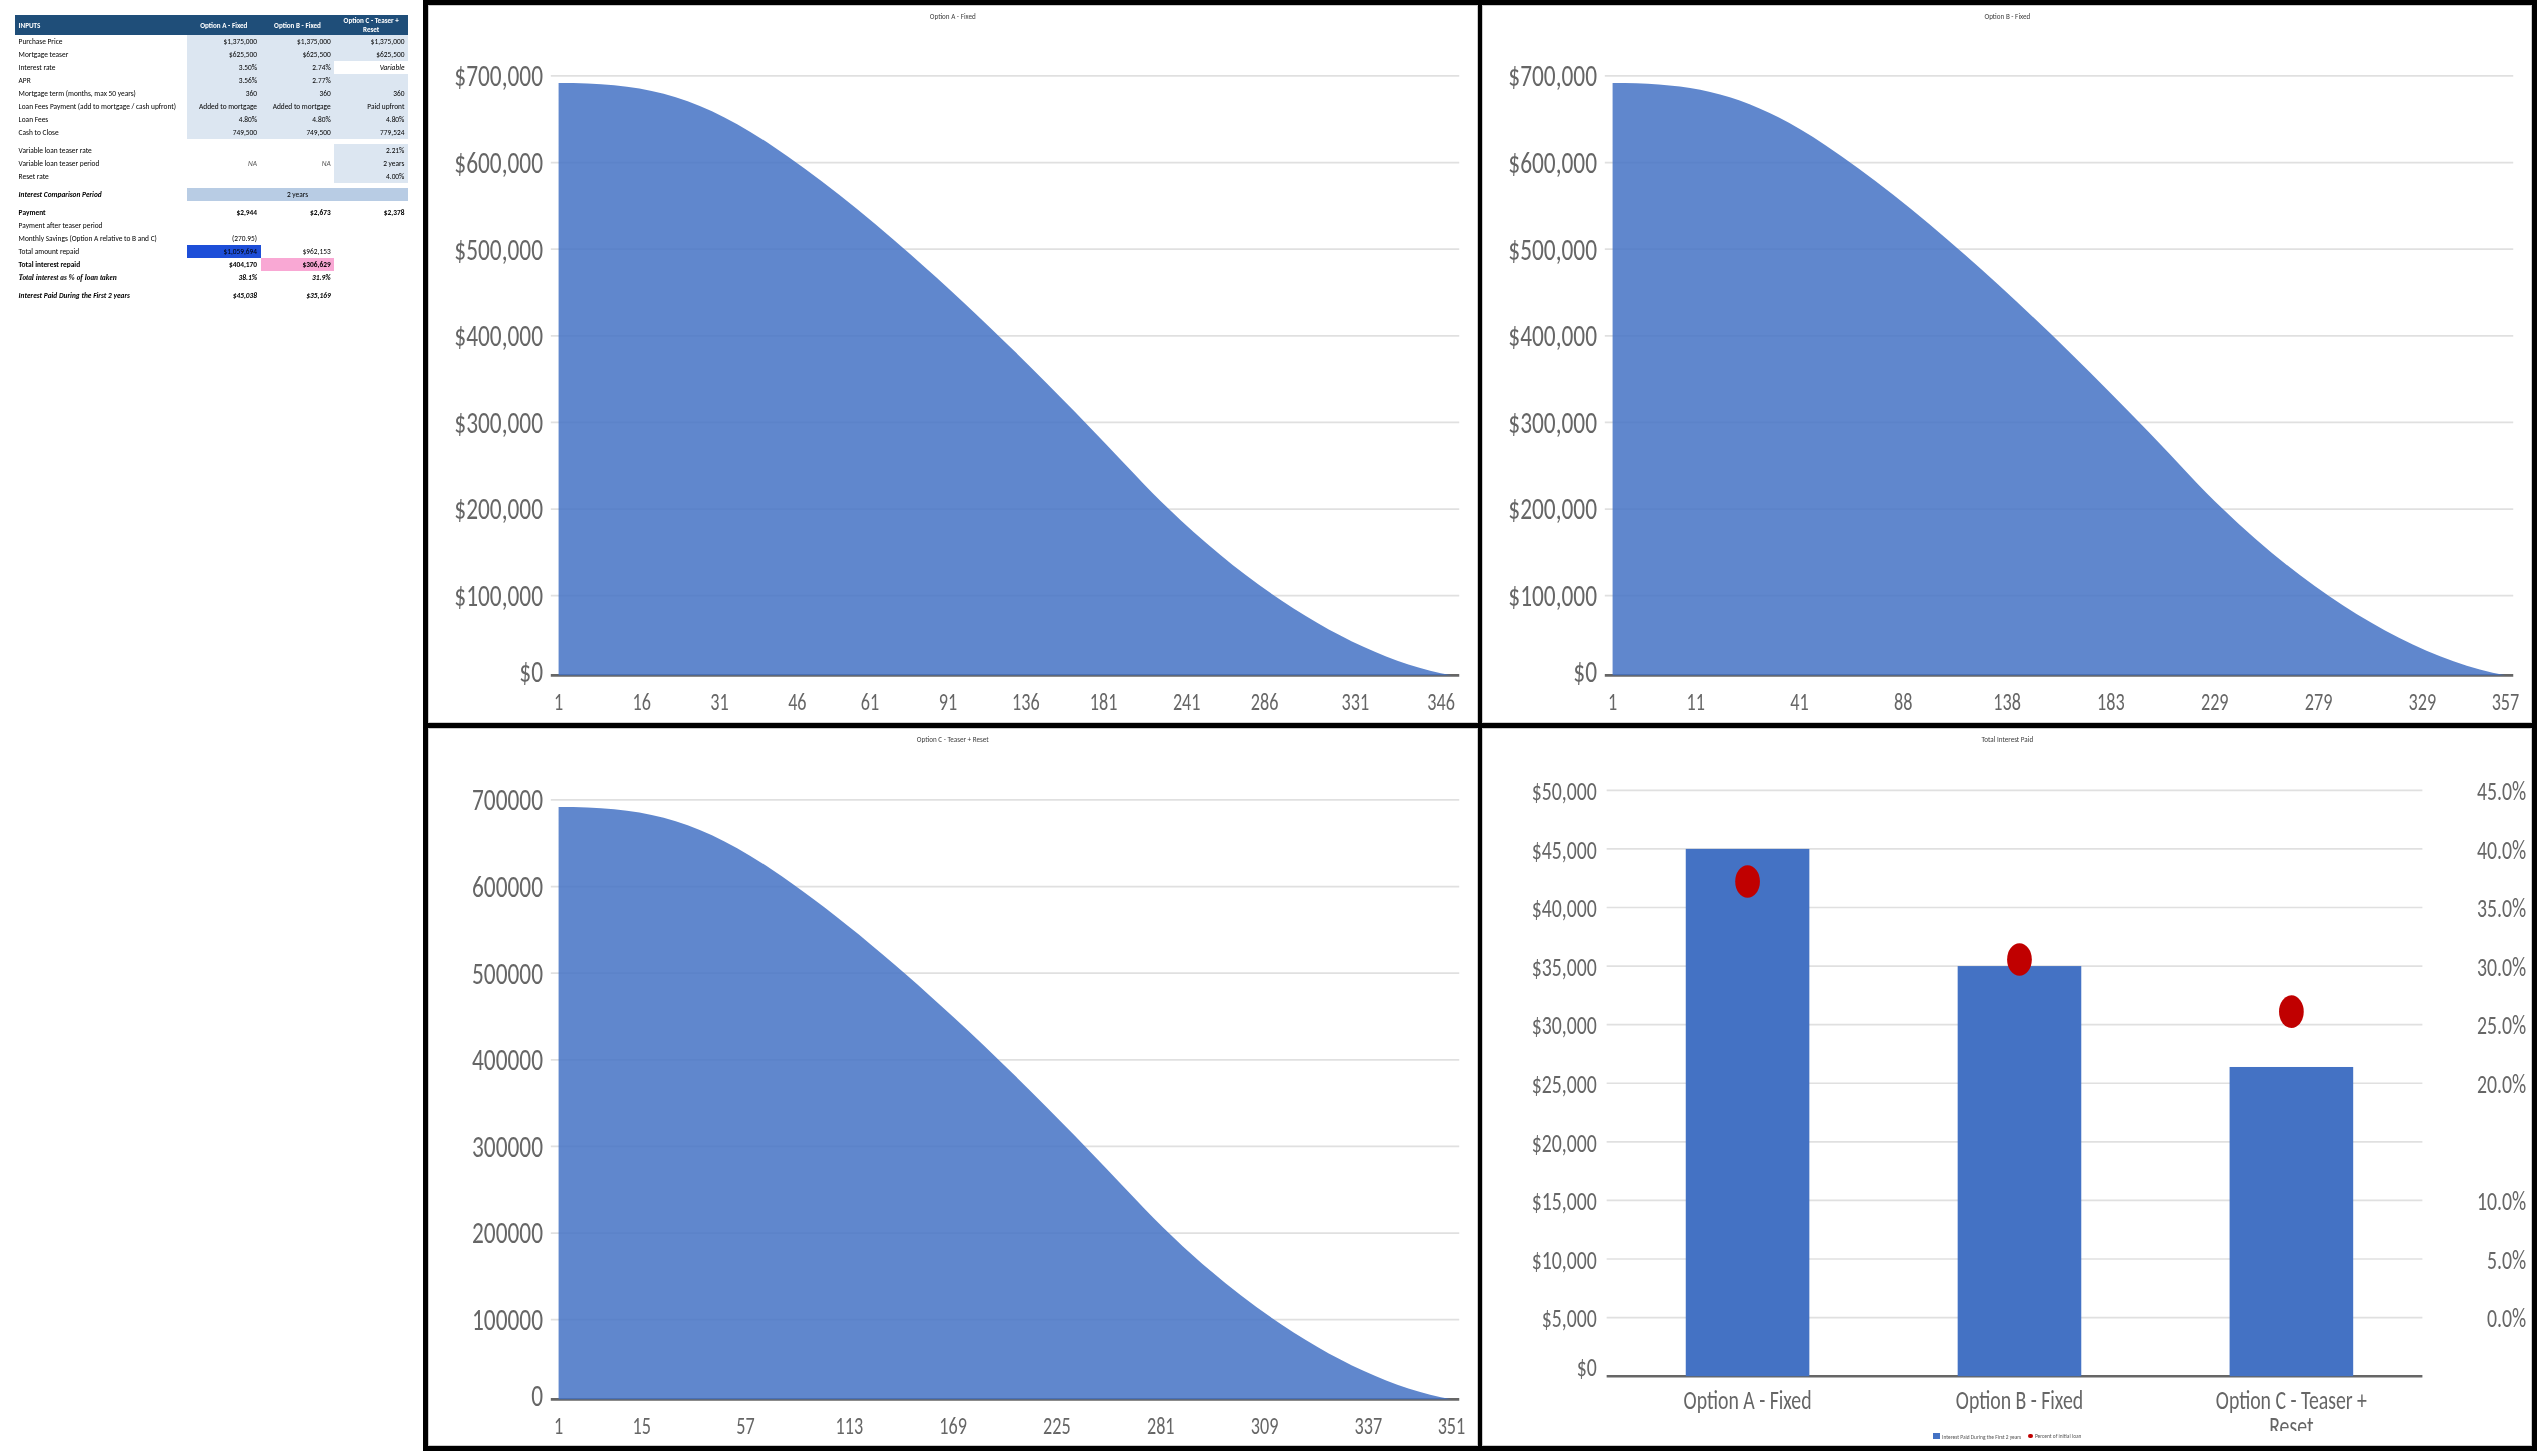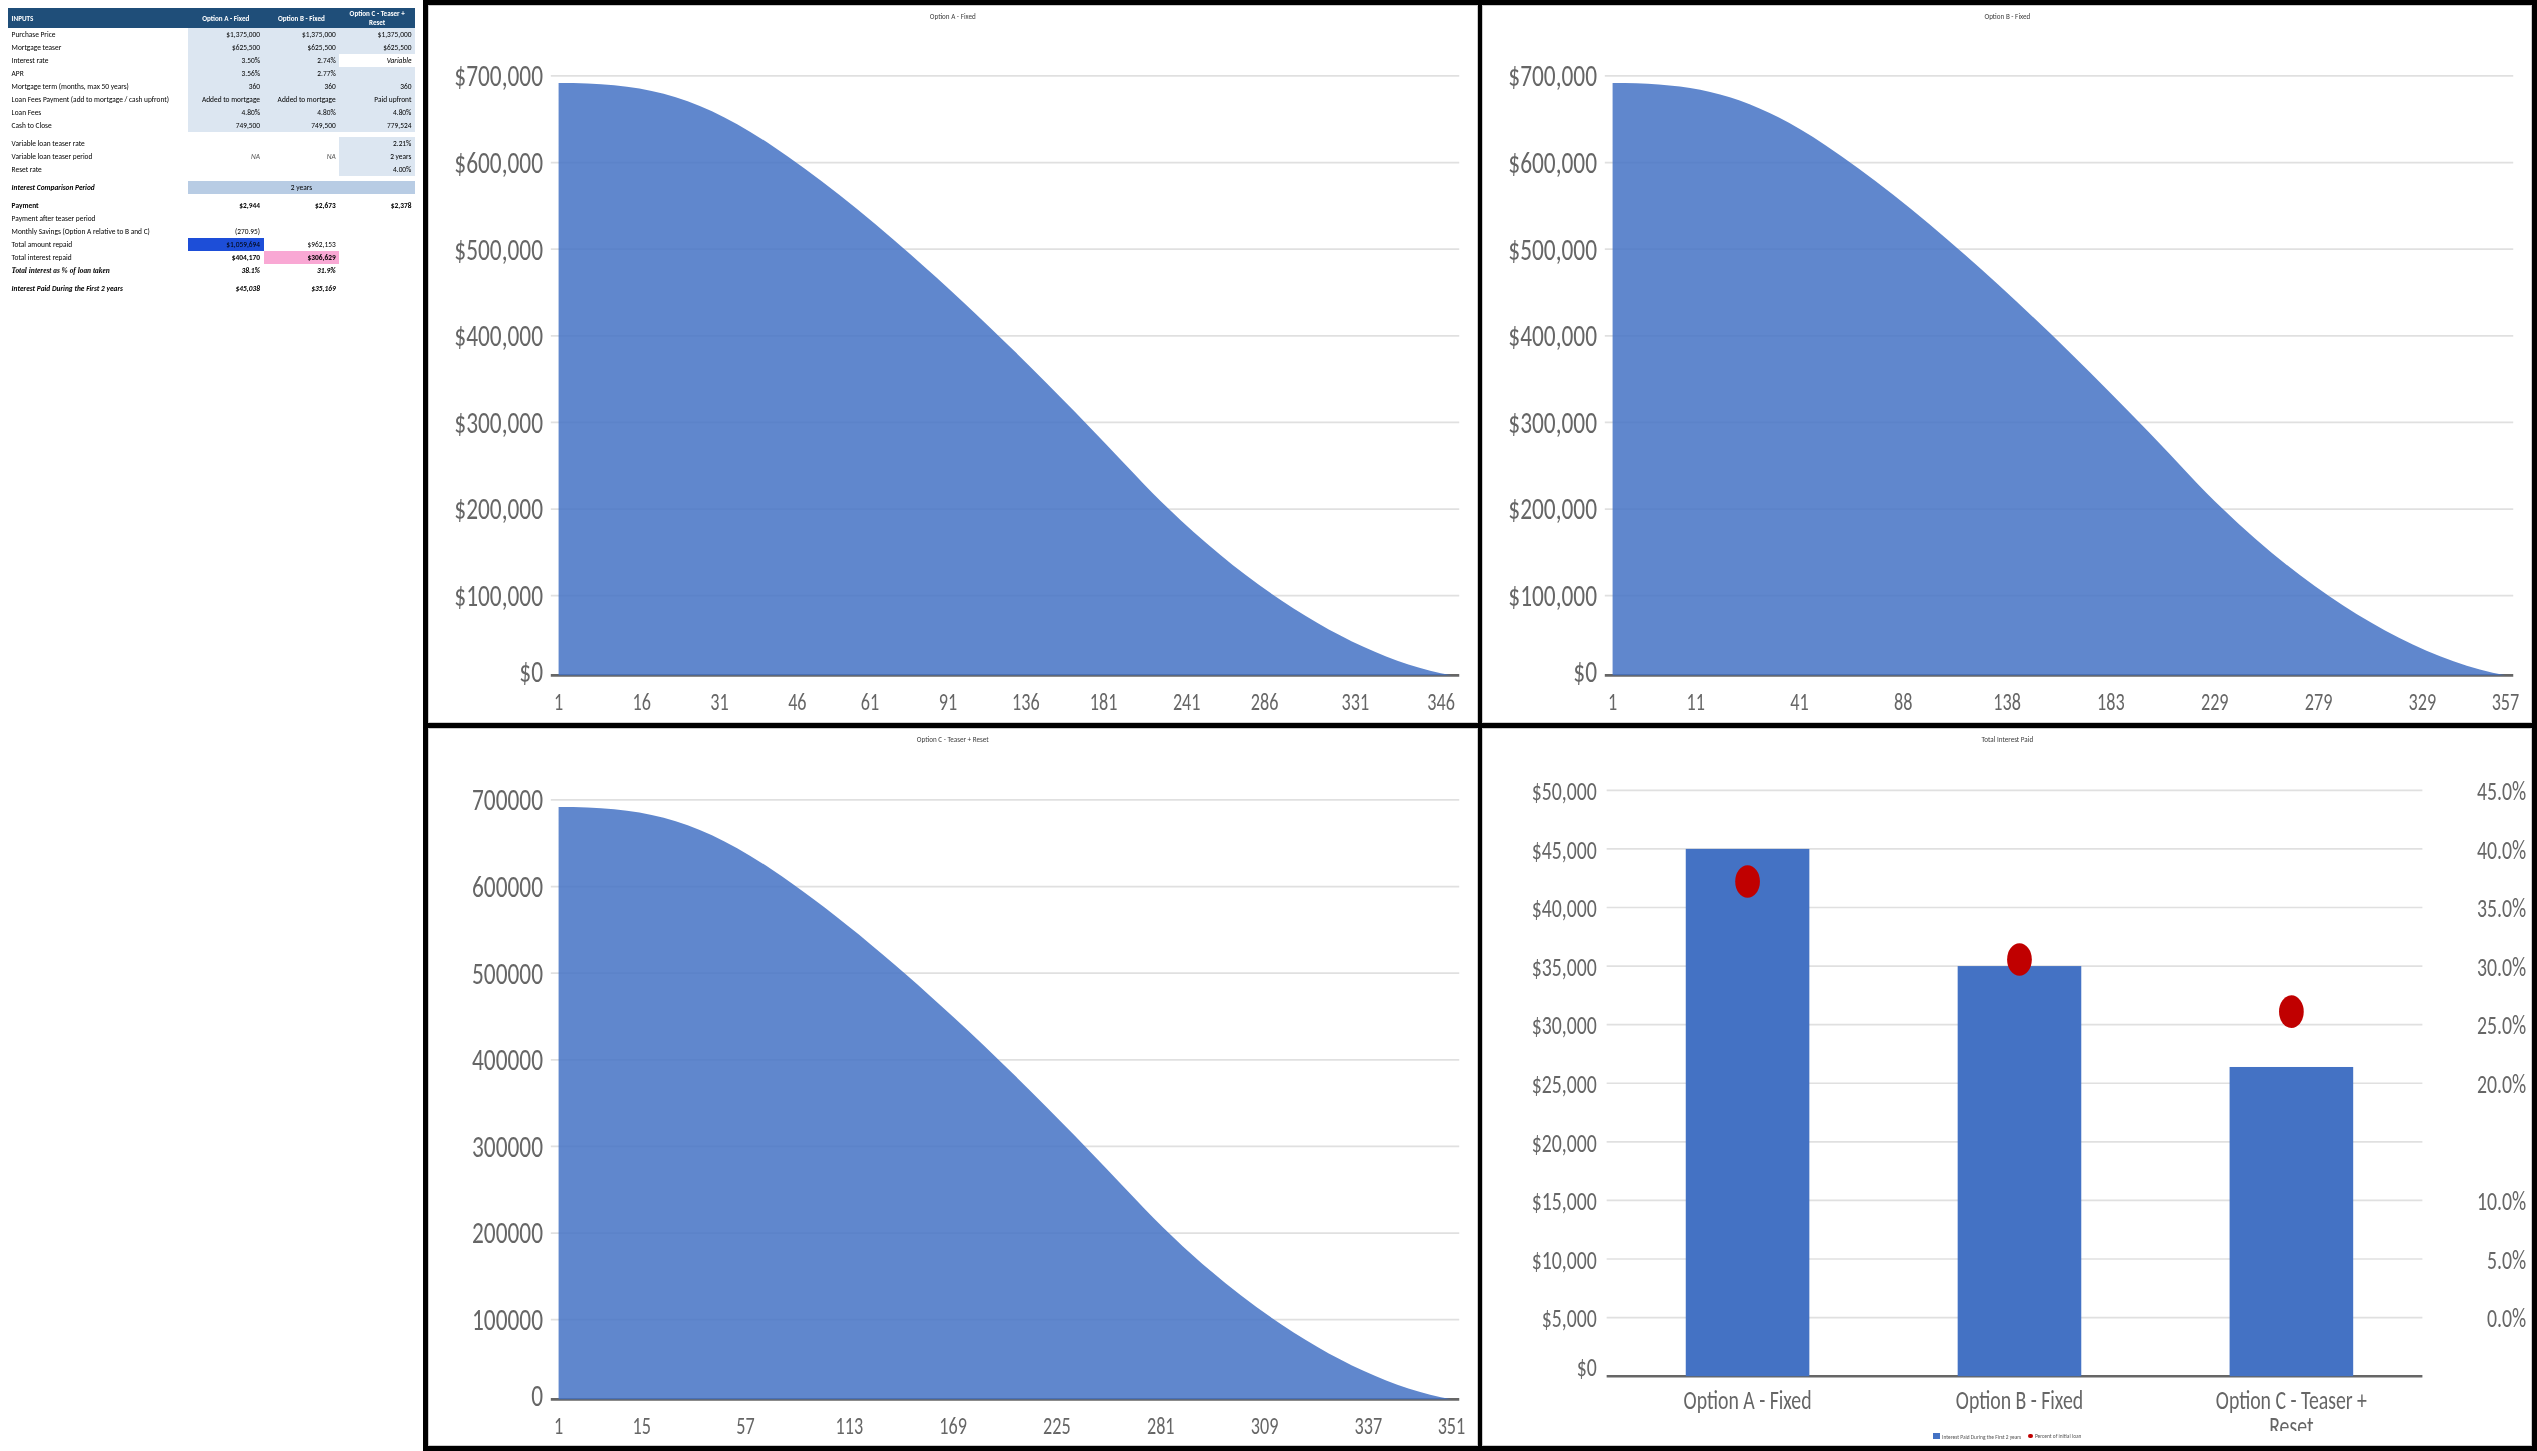--- a/index.html
+++ b/index.html
@@ -10,21 +10,21 @@
       color: #000;
     }
     .main-container {
       display: flex;
       width: 100%;
       min-height: 100vh;
     }
     .left-panel {
       width: 423px;
       background: #fff;
-      padding: 8px;
+      padding: 15px;
       flex-shrink: 0;
     }
     .right-panel {
       flex: 1;
       background: #000;
       display: flex;
       flex-direction: column;
       padding: 4.8px;
       gap: 4.8px;
     }
@@ -205,21 +205,21 @@
         <td class="col-b blank-col"></td>
         <td class="col-c blank-col"></td>
       </tr>
       <tr>
         <td class="col-label">Total amount repaid</td>
         <td class="col-a" style="background:#1d4ed8;">$1,059,694</td>
         <td class="col-b" style="background:#fff;">$962,153</td>
         <td class="col-c blank-col"></td>
       </tr>
       <tr>
-        <td class="col-label" style="font-weight:normal;">Total interest repaid</td>
+        <td class="col-label" style="font-weight:bold;">Total interest repaid</td>
         <td class="col-a" style="font-weight:bold;background:#fff;">$404,170</td>
         <td class="col-b" style="font-weight:bold;background:#f9a8d4;">$306,629</td>
         <td class="col-c blank-col"></td>
       </tr>
       <tr>
         <td class="col-label" style="font-weight:bold;font-style:italic;font-family:Liberation Serif, serif;">Total interest as % of loan taken</td>
         <td class="col-a" style="font-weight:bold;font-style:italic;background:#fff;">38.1%</td>
         <td class="col-b" style="font-weight:bold;font-style:italic;background:#fff;">31.9%</td>
         <td class="col-c blank-col"></td>
       </tr>

